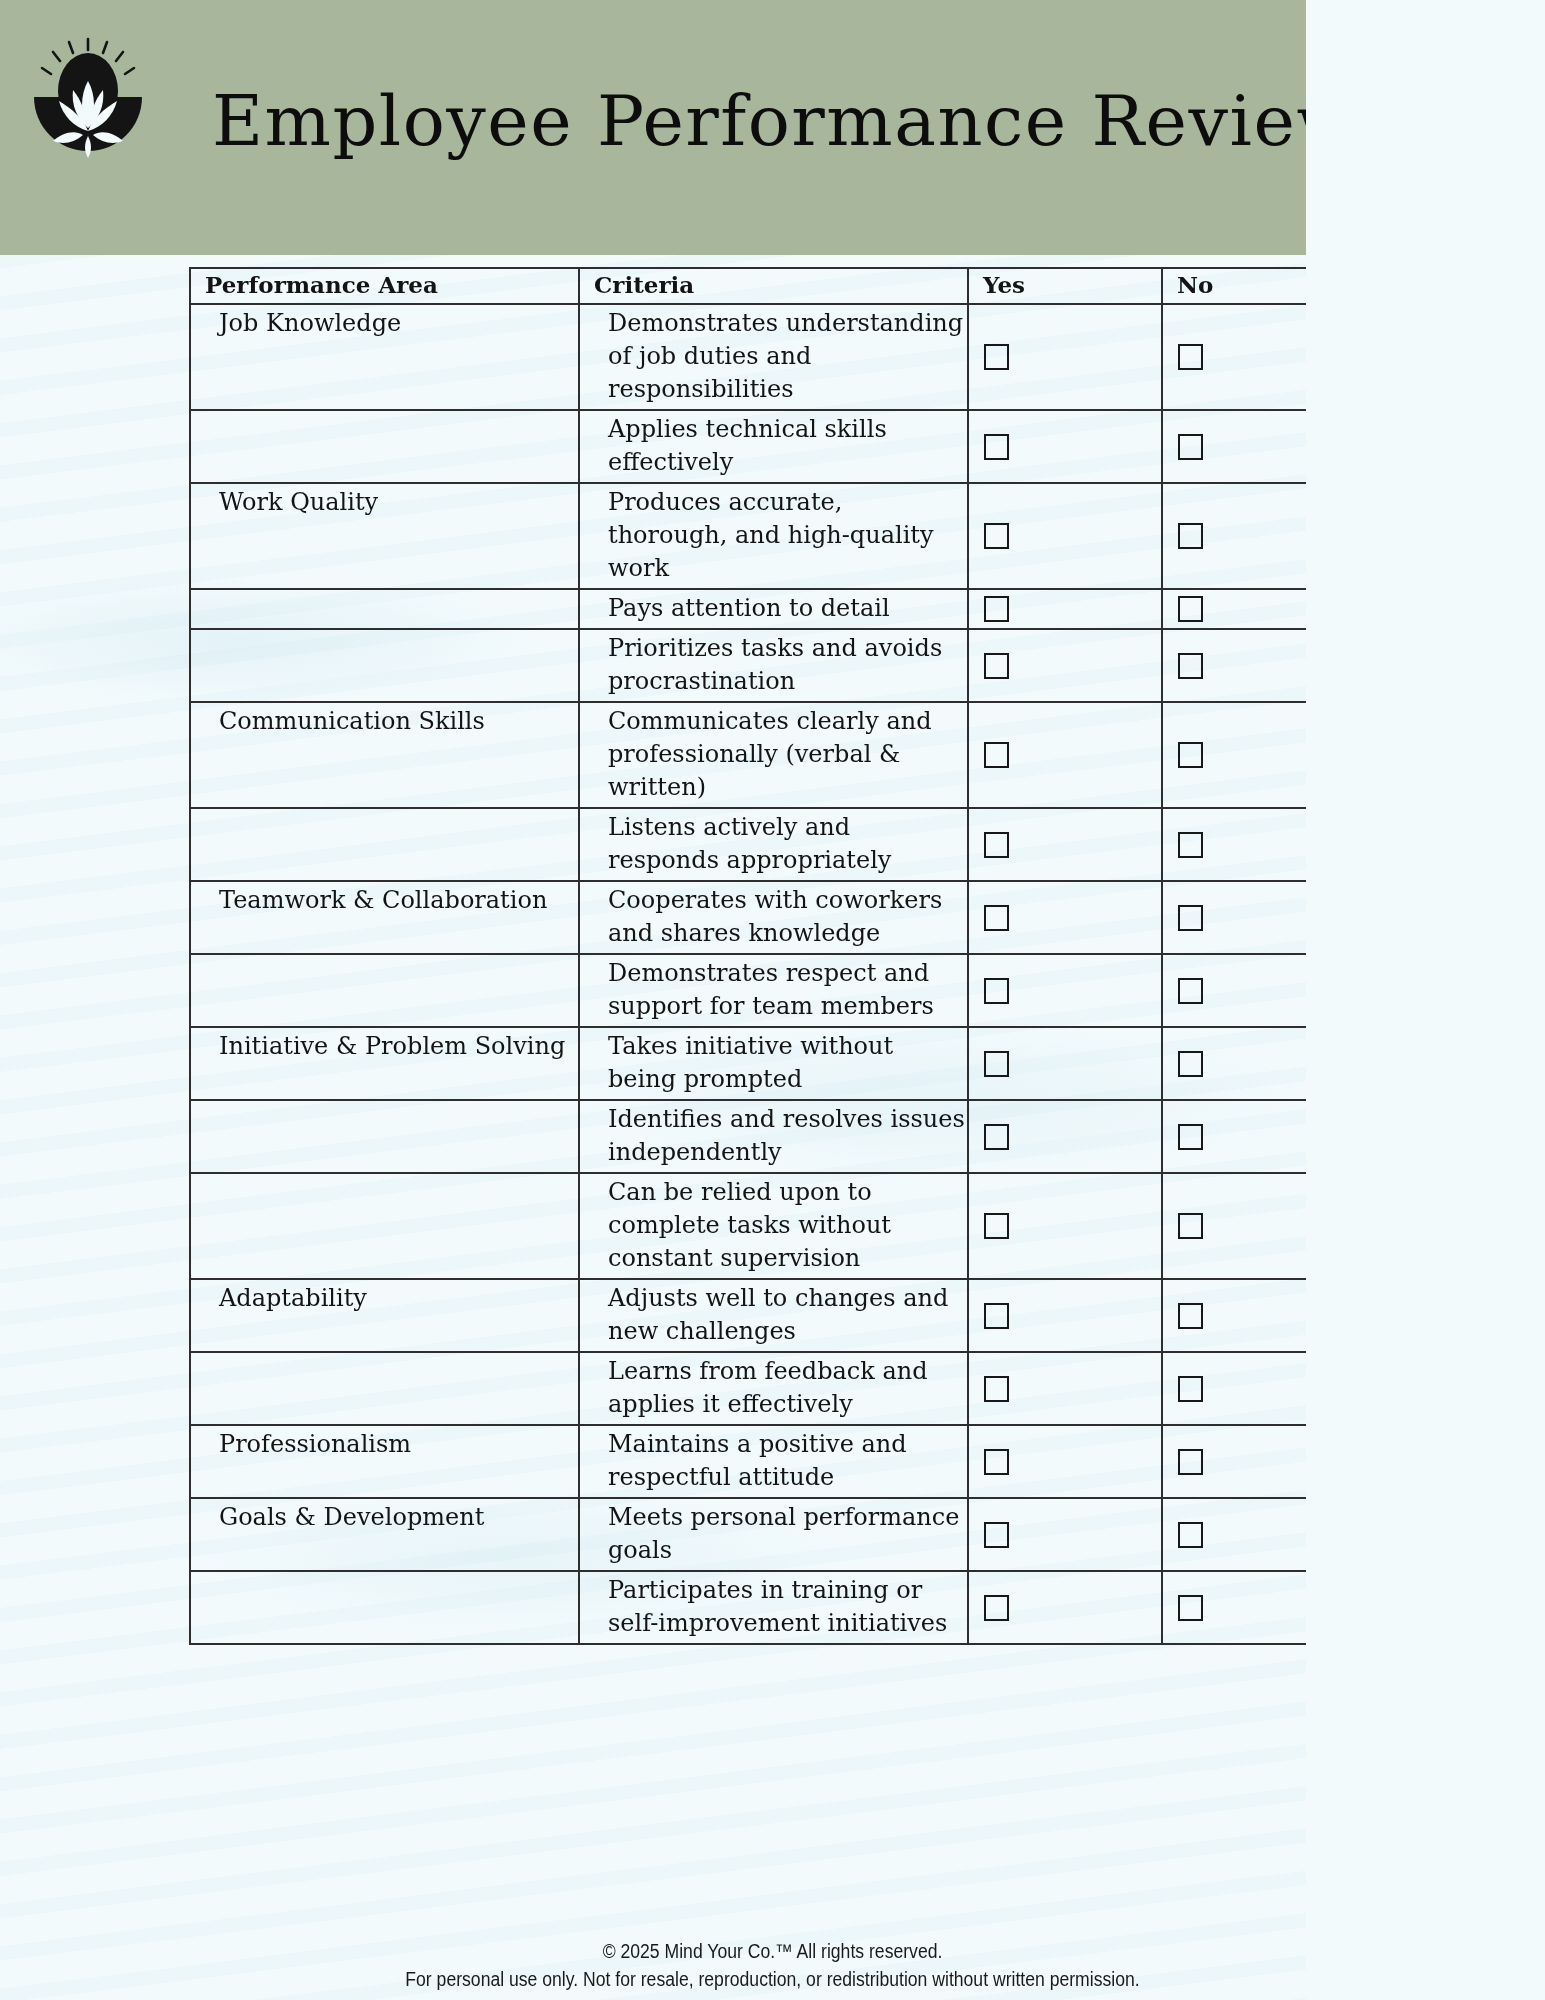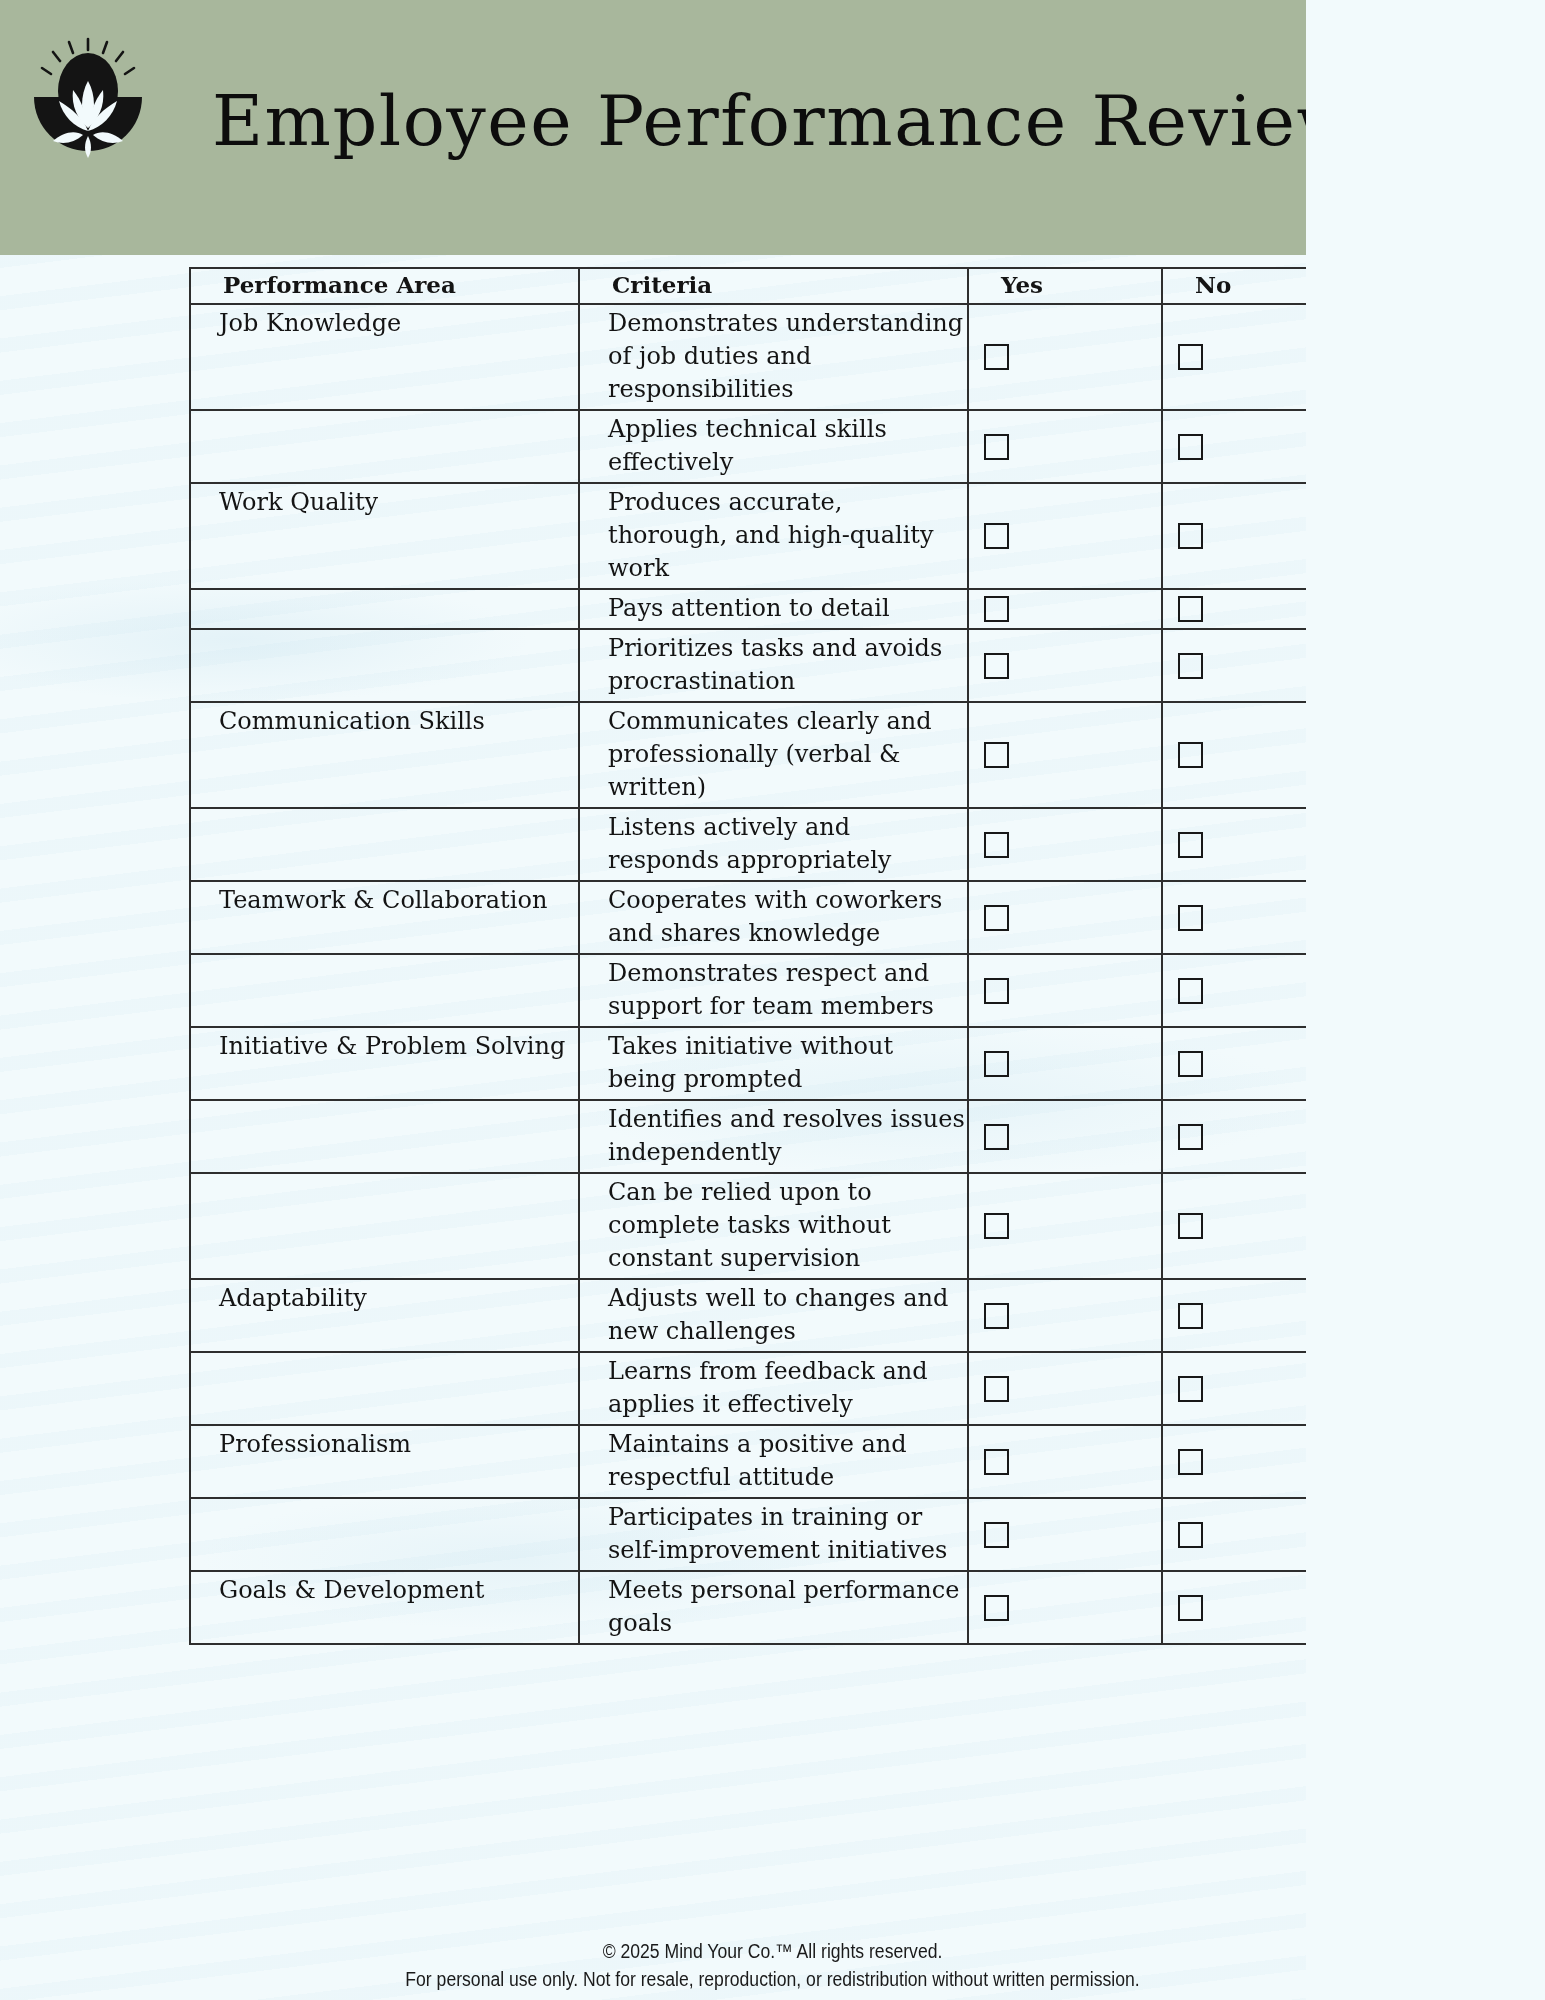--- a/index.html
+++ b/index.html
@@ -34,21 +34,21 @@
   }
   table.review{
     position:absolute;left:189px;top:267px;width:1167px;
     border-collapse:collapse;table-layout:fixed;
   }
   col.c-area{width:389px;} col.c-crit{width:389px;}
   col.c-yes{width:194px;} col.c-no{width:195px;}
   th,td{border:2px solid var(--line);}
   th{
     font-size:23px;font-weight:bold;text-align:left;vertical-align:middle;
-    padding:2px 4px 4px 32px;height:36px;line-height:28px;
+    padding:2px 4px 4px 14px;height:36px;line-height:28px;
   }
   td.cell-text{
     font-size:24px;line-height:33px;vertical-align:top;
     padding:2px 2px 3px 28px;
   }
   td.cell-check{vertical-align:middle;}
   .checkbox{
     width:25px;height:26px;border:2.5px solid #181818;margin-left:15px;
     background:transparent;cursor:pointer;
   }
@@ -270,39 +270,39 @@
       <td class="cell-check">
         <div class="checkbox" role="checkbox" aria-checked="false"></div>
       </td>
       <td class="cell-check">
         <div class="checkbox" role="checkbox" aria-checked="false"></div>
       </td>
     </tr>
 
 
     <tr>
-      <td class="cell-text area"></td>
-      <td class="cell-text crit">Participates in training or self-improvement initiatives</td>
-      <td class="cell-check">
-        <div class="checkbox" role="checkbox" aria-checked="false"></div>
-      </td>
-      <td class="cell-check">
-        <div class="checkbox" role="checkbox" aria-checked="false"></div>
-      </td>
-    </tr>
-
-    <tr>
       <td class="cell-text area">Goals &amp; Development</td>
       <td class="cell-text crit">Meets personal performance goals</td>
       <td class="cell-check">
         <div class="checkbox" role="checkbox" aria-checked="false"></div>
       </td>
       <td class="cell-check">
         <div class="checkbox" role="checkbox" aria-checked="false"></div>
       </td>
     </tr>
+
+    <tr>
+      <td class="cell-text area"></td>
+      <td class="cell-text crit">Participates in training or self-improvement initiatives</td>
+      <td class="cell-check">
+        <div class="checkbox" role="checkbox" aria-checked="false"></div>
+      </td>
+      <td class="cell-check">
+        <div class="checkbox" role="checkbox" aria-checked="false"></div>
+      </td>
+    </tr>
   </tbody>
   </table>
 
   <div class="footer-line footer-1">© 2025 Mind Your Co.™ All rights reserved.</div>
   <div class="footer-line footer-2">For personal use only. Not for resale, reproduction, or redistribution without written permission.</div>
 
 </div>
 
 </body></html>

